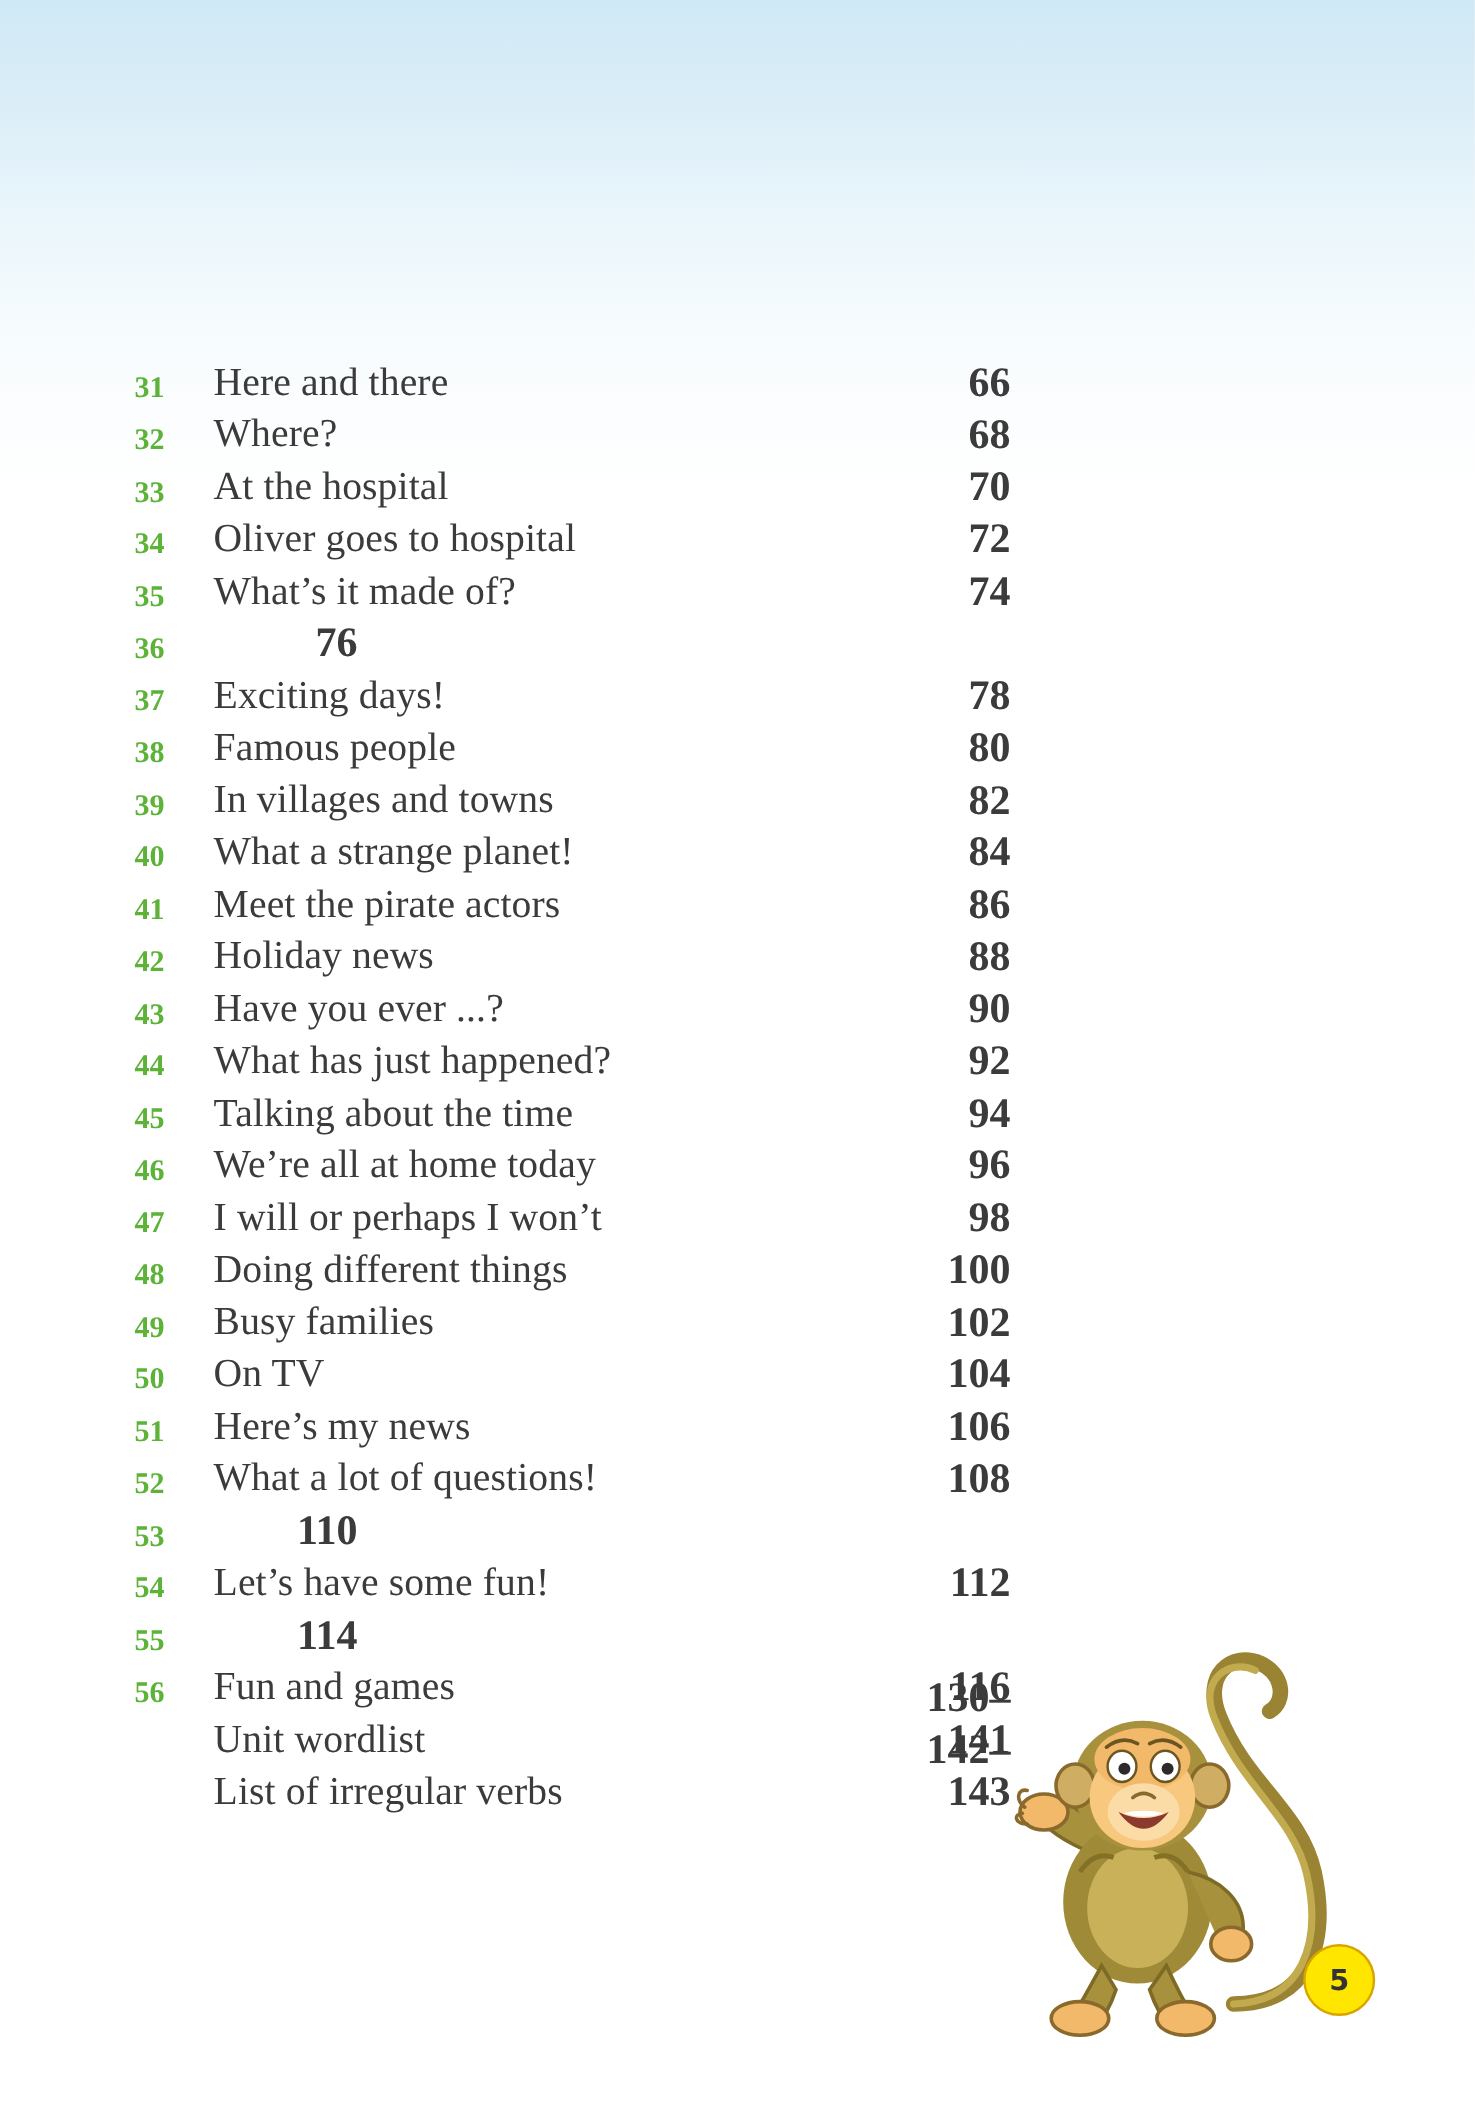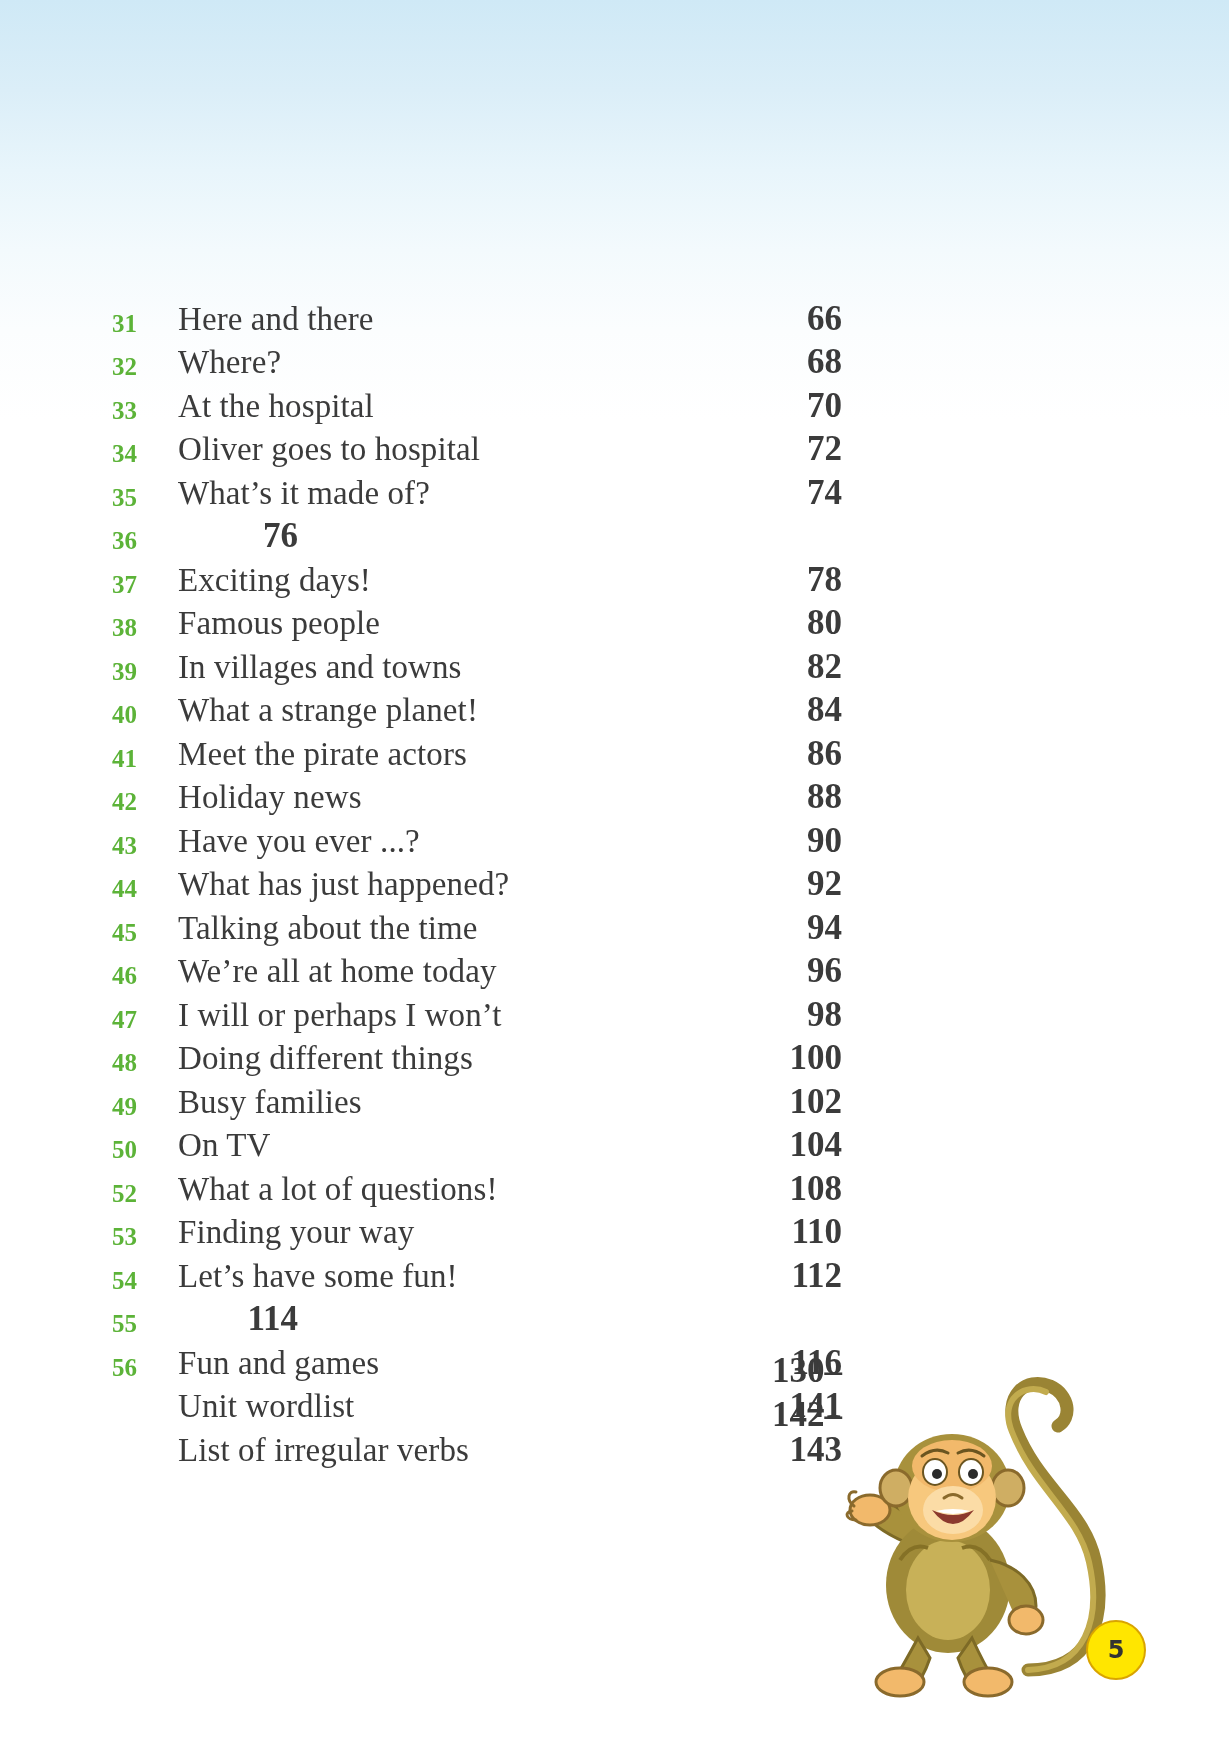--- a/index.html
+++ b/index.html
@@ -201,27 +201,31 @@
         <span class="toc-unit">49</span>
         <span class="toc-title">Busy families</span>
         <span class="toc-page">102</span>
       </div>
       <div class="toc-row">
         <span class="toc-unit">50</span>
         <span class="toc-title">On TV</span>
         <span class="toc-page">104</span>
       </div>
       <div class="toc-row">
+        <span class="toc-unit">51</span>
+        <span class="toc-title">Here’s my news</span>
+        <span class="toc-page">106</span>
+      </div>
+      <div class="toc-row">
         <span class="toc-unit">52</span>
         <span class="toc-title">What a lot of questions!</span>
         <span class="toc-page">108</span>
       </div>
       <div class="toc-row">
         <span class="toc-unit">53</span>
-        <span class="toc-title">Finding your way</span>
         <span class="toc-page">110</span>
       </div>
       <div class="toc-row">
         <span class="toc-unit">54</span>
         <span class="toc-title">Let’s have some fun!</span>
         <span class="toc-page">112</span>
       </div>
       <div class="toc-row">
         <span class="toc-unit">55</span>
         <span class="toc-page">114</span>

